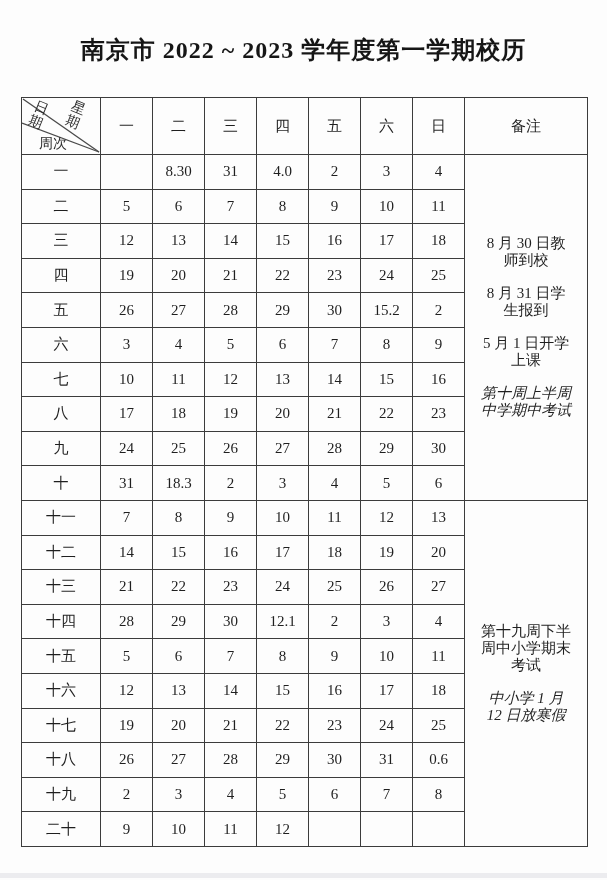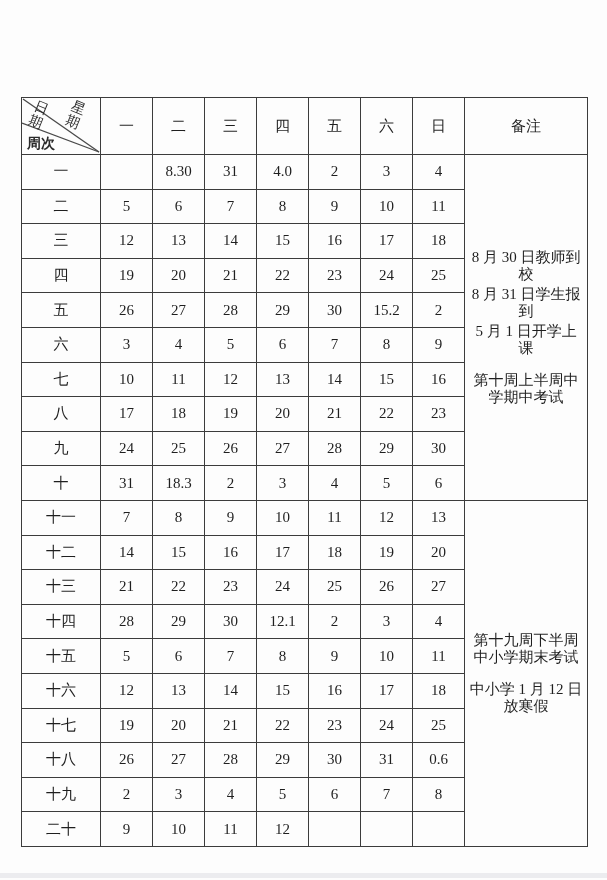--- a/index.html
+++ b/index.html
@@ -70,47 +70,47 @@
     word-break: break-all;
   }
   .c-weekday {
     top: 2px; left: 46px;
     width: 15px;
     transform: rotate(22deg);
     white-space: normal;
     word-break: break-all;
   }
   .c-weekno {
-    bottom: 3px; left: 5px;
+    bottom: 3px; left: 17px;
     white-space: nowrap;
-    font-weight: bold;
   }
   
   td.remarks-cell {
     text-align: left;
     vertical-align: middle;
     padding: 4px 3px 4px 8px;
     font-size: 13.5px;
     line-height: 17px;
     color: #242424;
   }
-  .remark-para { margin: 3px; text-align: center; }
-  .remark-para.gap { margin-top: 15px; }
+  .remark-para { margin: 16px; text-align: center; }
+  .remark-para.gap { margin-top: 15px; font-style: italic; }
   .bottom-strip {
     position: absolute;
     left: 0; bottom: 2px;
     width: 100%; height: 5px;
     background: #ececef;
   }
 </style>
 </head>
 <body>
 
 <div class="page">
 
+  <h1 class="page-title">南京市 2022 ~ 2023 学年度第一学期校历</h1>
 
   <table class="calendar">
     <colgroup>
       <col class="c-week">
       <col class="c-day">
         <col class="c-day">
         <col class="c-day">
         <col class="c-day">
       <col class="c-day">
         <col class="c-day">

